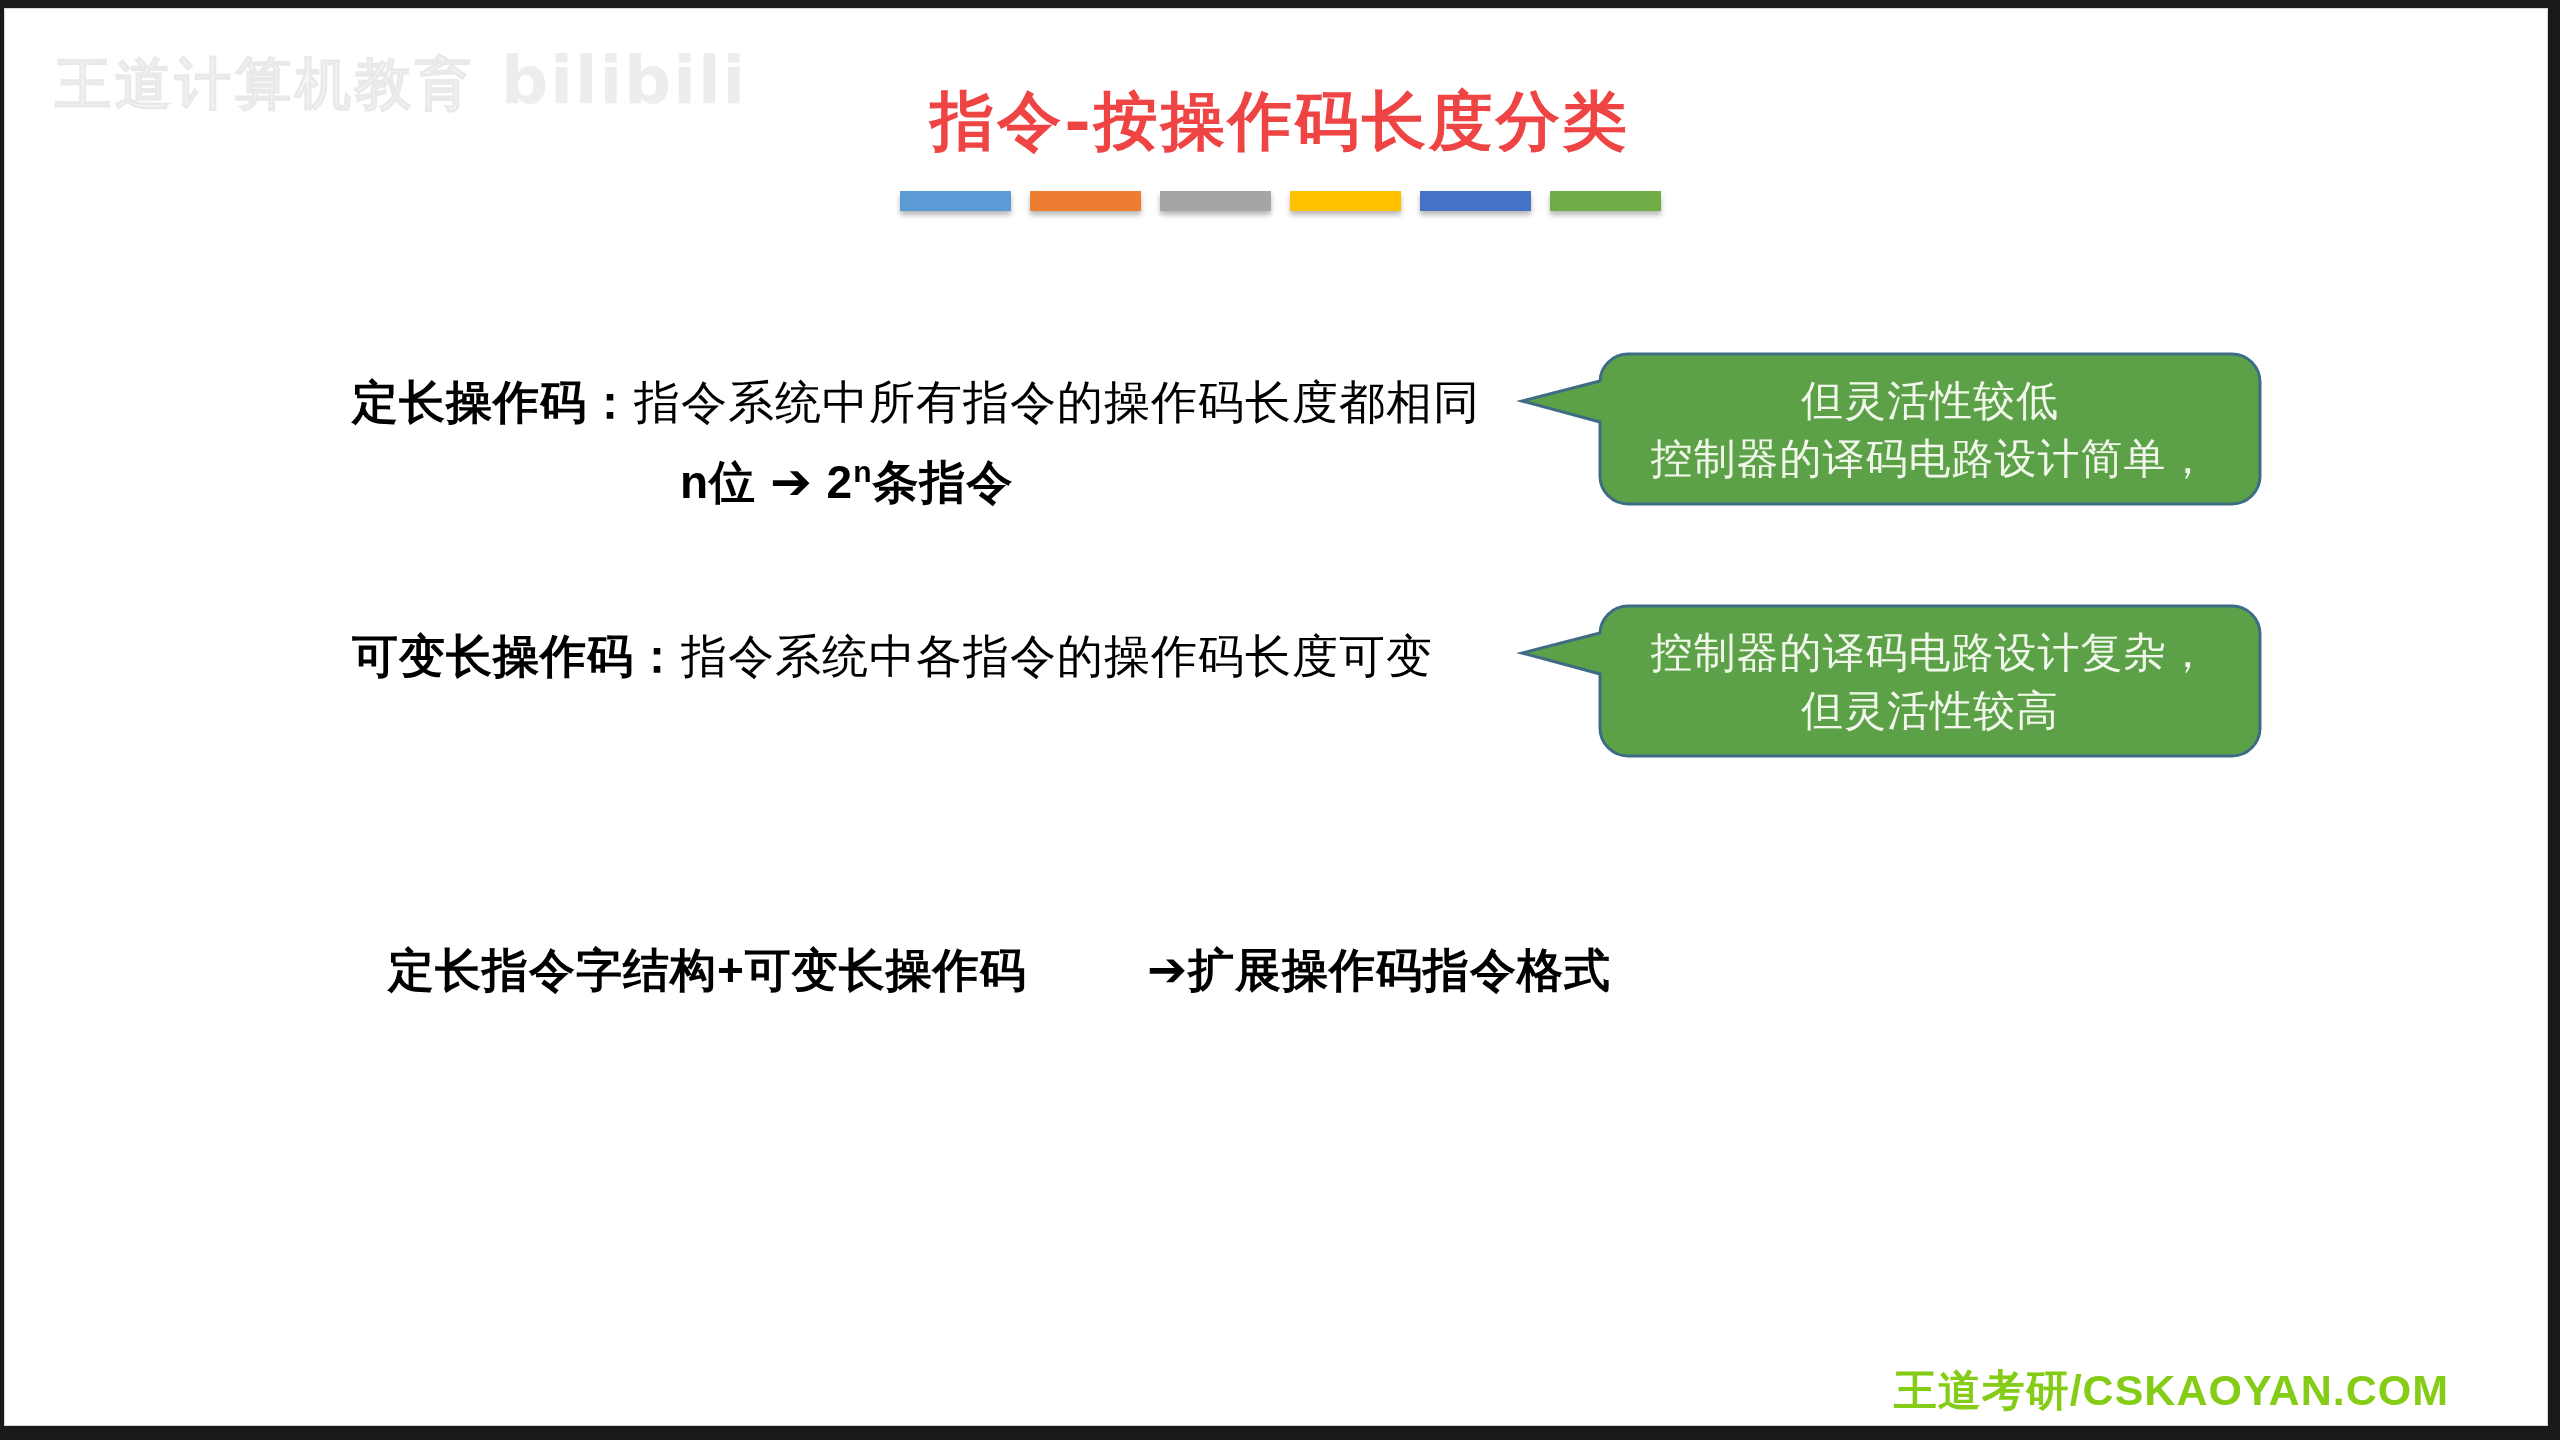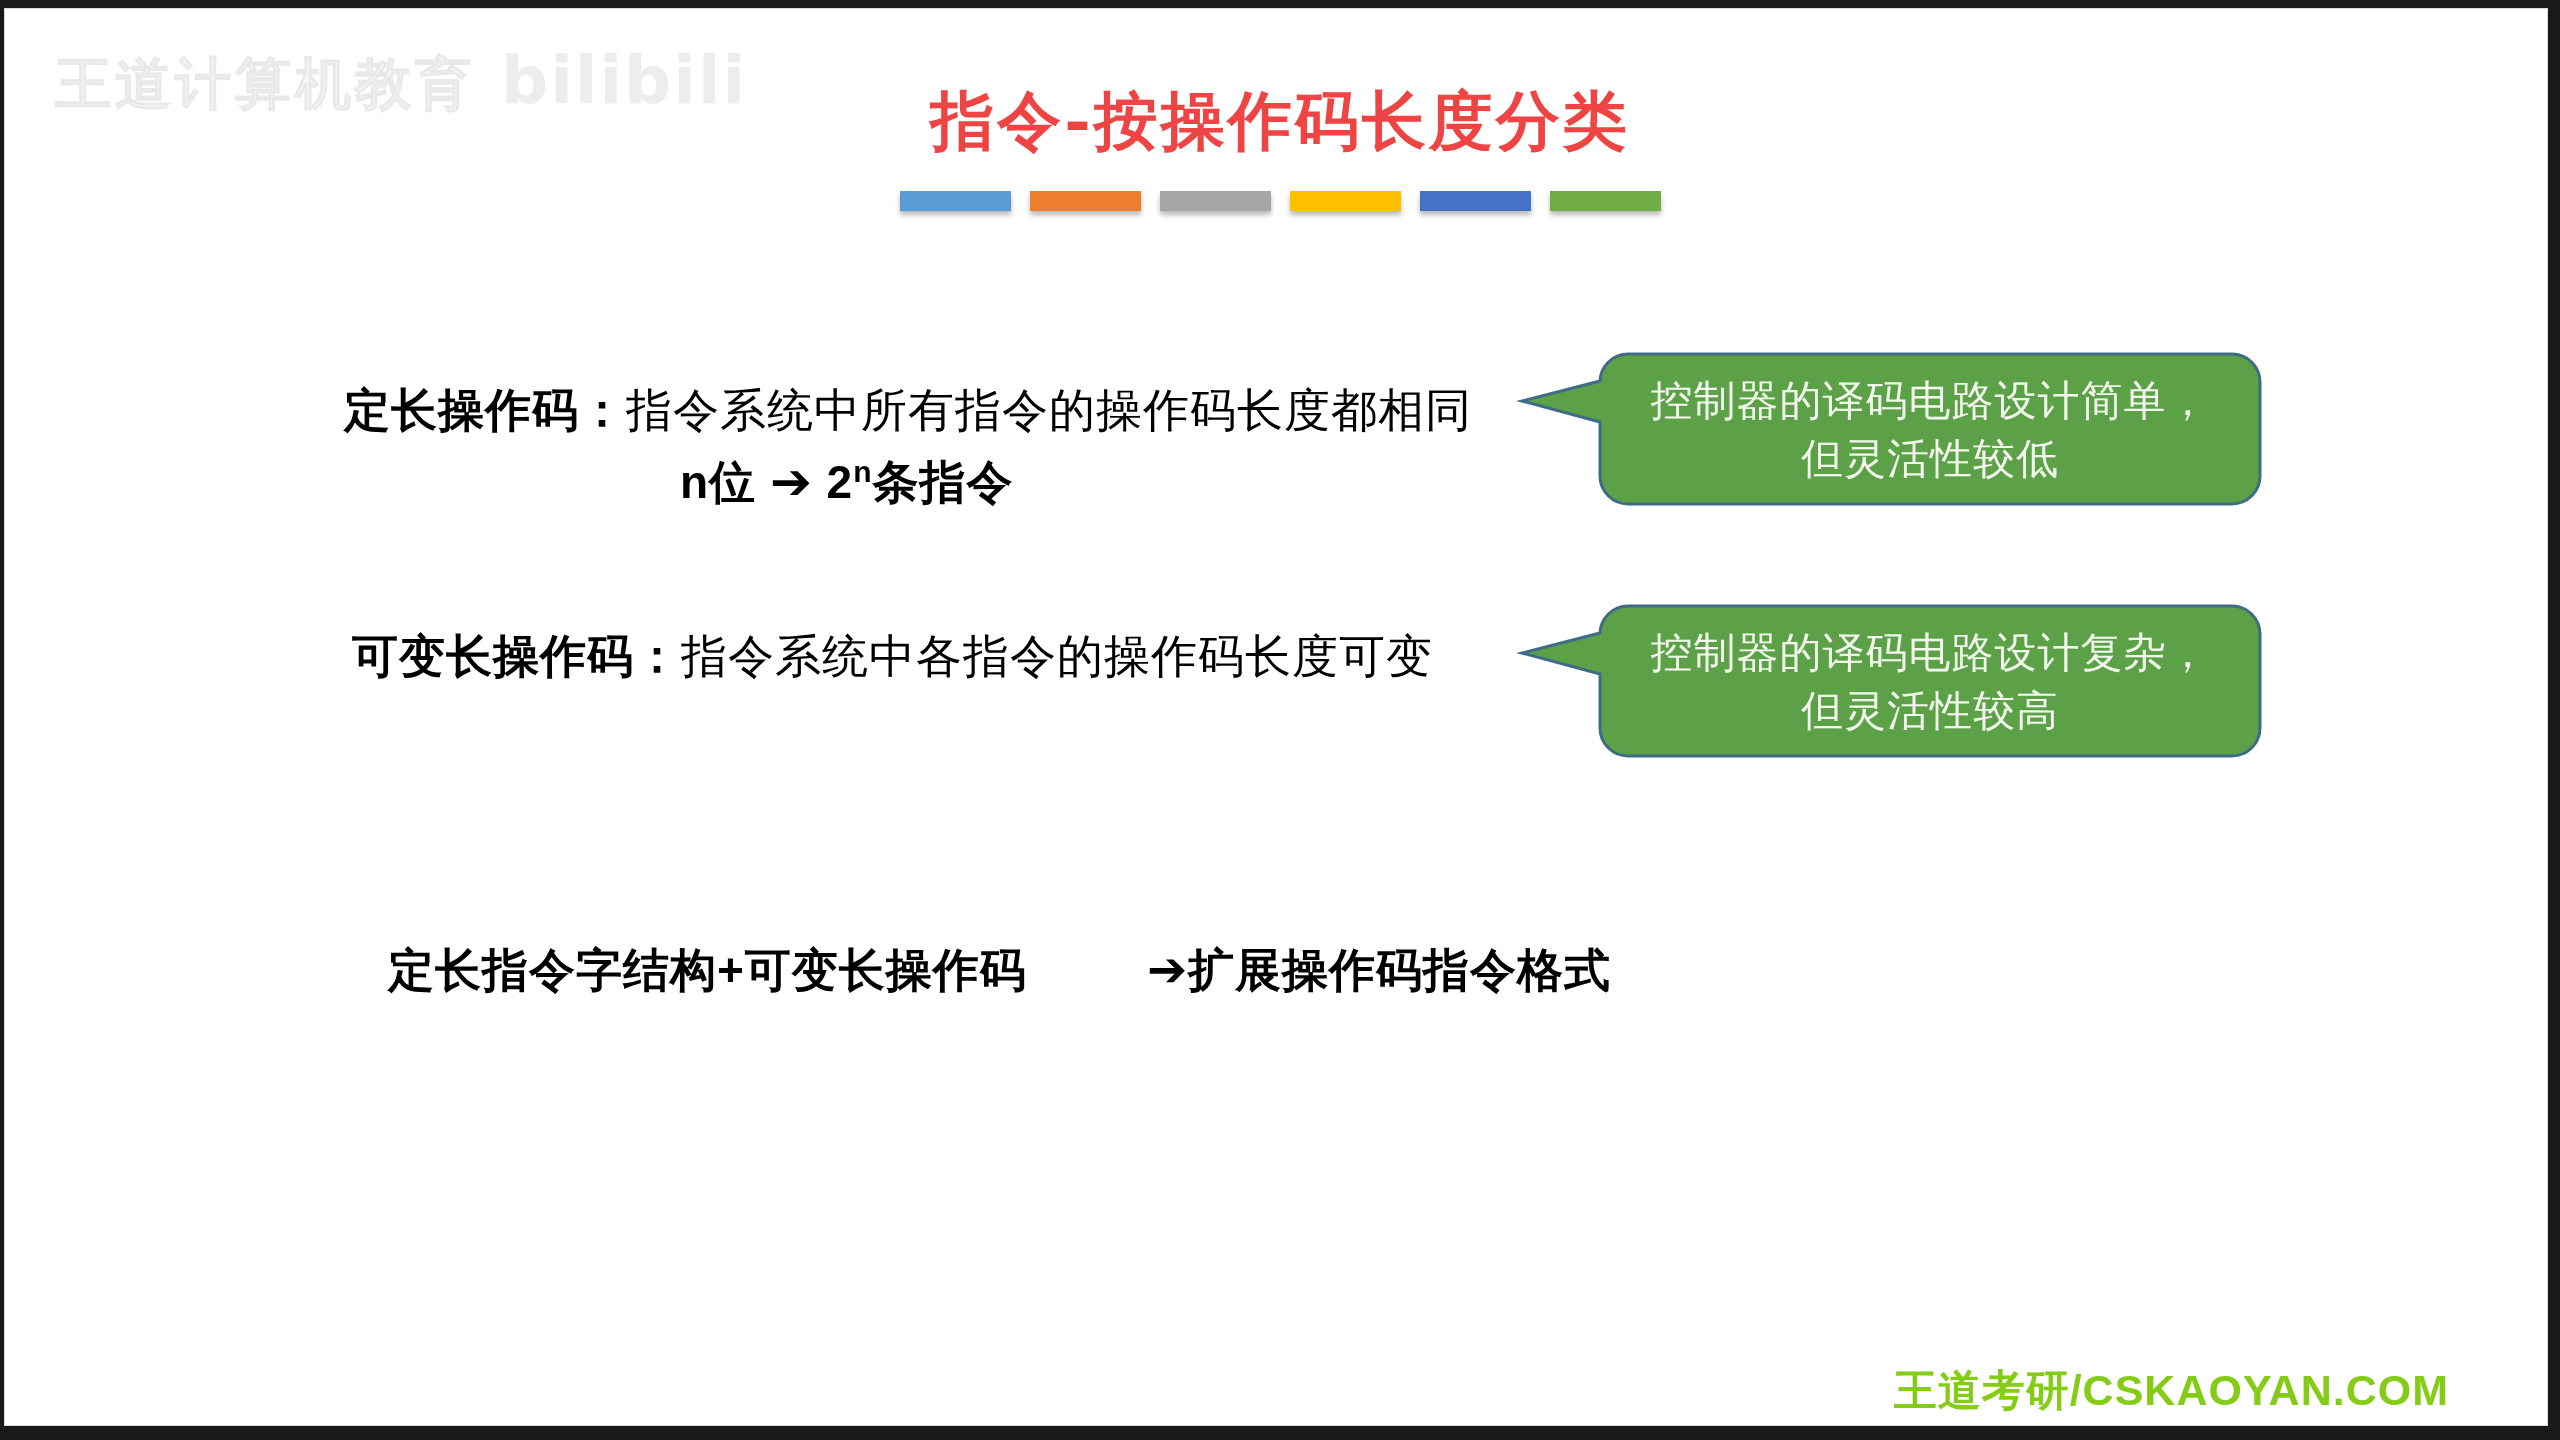--- a/index.html
+++ b/index.html
@@ -18,21 +18,21 @@
          font-size:64px;font-weight:700;letter-spacing:3px;color:#ef4444;}
 
   
   .bars{position:absolute;left:0;top:191px;width:2560px;display:flex;justify-content:center;gap:19px;}
   .bar{width:111px;height:20px;box-shadow:0 4px 5px rgba(0,0,0,0.28);}
 
   
   .row{position:absolute;font-size:46px;color:#000;letter-spacing:1px;white-space:nowrap;}
   .row .lbl{font-weight:800;}
   .row .desc{font-weight:500;}
-  .row1{left:344px;top:372px;margin-top:8px;}
+  .row1{left:352px;top:372px;}
   .formula{left:680px;top:452px;font-weight:700;font-size:46px;}
   .formula .arrow{font-weight:900;font-size:50px;position:relative;top:1px;}
   .formula sup{font-size:30px;font-weight:800;vertical-align:super;line-height:0;}
   .row2{left:352px;top:626px;}
 
   .row3{left:340px;top:940px;font-weight:700;margin-left:48px;}
   .row3 .gap{display:inline-block;width:120px;}
   .row3 .arrow{font-weight:900;font-size:48px;}
 
   
@@ -74,22 +74,22 @@
   </div>
 
   <div class="row formula">
     <span>n位 </span><span class="arrow">➔</span><span> 2</span><sup>n</sup><span>条指令</span>
   </div>
 
   <svg class="callout-svg co1" viewBox="-84 -3 748 158">
     <path d="M 28 0 H 632 A 28 28 0 0 1 660 28 V 122 A 28 28 0 0 1 632 150 H 28 A 28 28 0 0 1 0 122 V 68 L -78 47 L 0 27 L 0 28 A 28 28 0 0 1 28 0 Z" stroke-width="3" fill="#5CA148" stroke="#3E6C85"></path>
   </svg>
   <div class="callout-text ct1">
+    <span>但灵活性较低</span>
     <span>控制器的译码电路设计简单，</span>
-    <span>但灵活性较低</span>
   </div>
 
   <div class="row row2">
     <span class="lbl">可变长操作码：</span><span class="desc">指令系统中各指令的操作码长度可变</span>
   </div>
 
   <svg class="callout-svg co2" viewBox="-84 -3 748 158">
     <path d="M 28 0 H 632 A 28 28 0 0 1 660 28 V 122 A 28 28 0 0 1 632 150 H 28 A 28 28 0 0 1 0 122 V 68 L -78 47 L 0 27 L 0 28 A 28 28 0 0 1 28 0 Z" stroke-width="3" fill="#5CA148" stroke="#3E6C85"></path>
   </svg>
   <div class="callout-text ct2">

